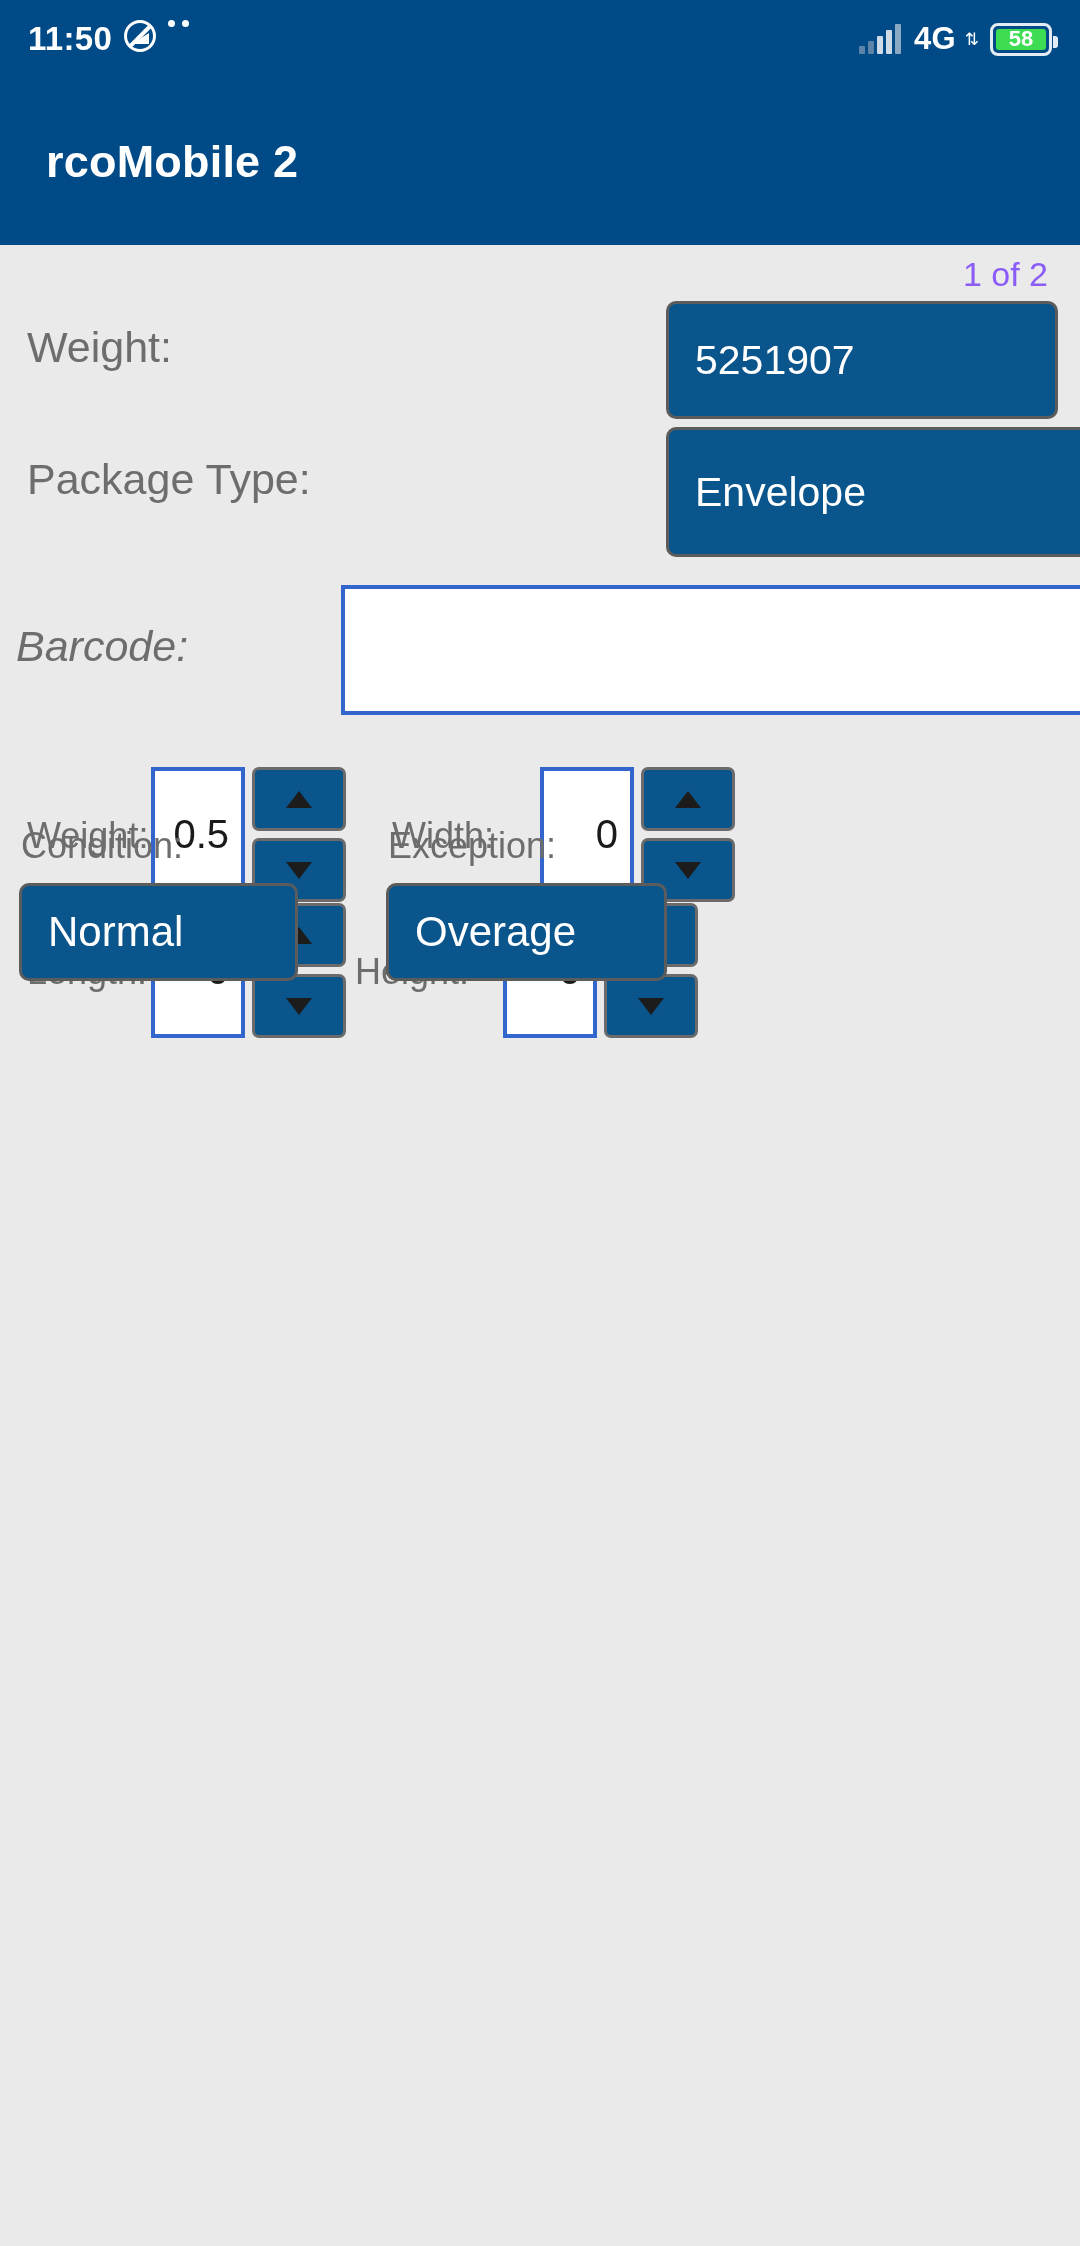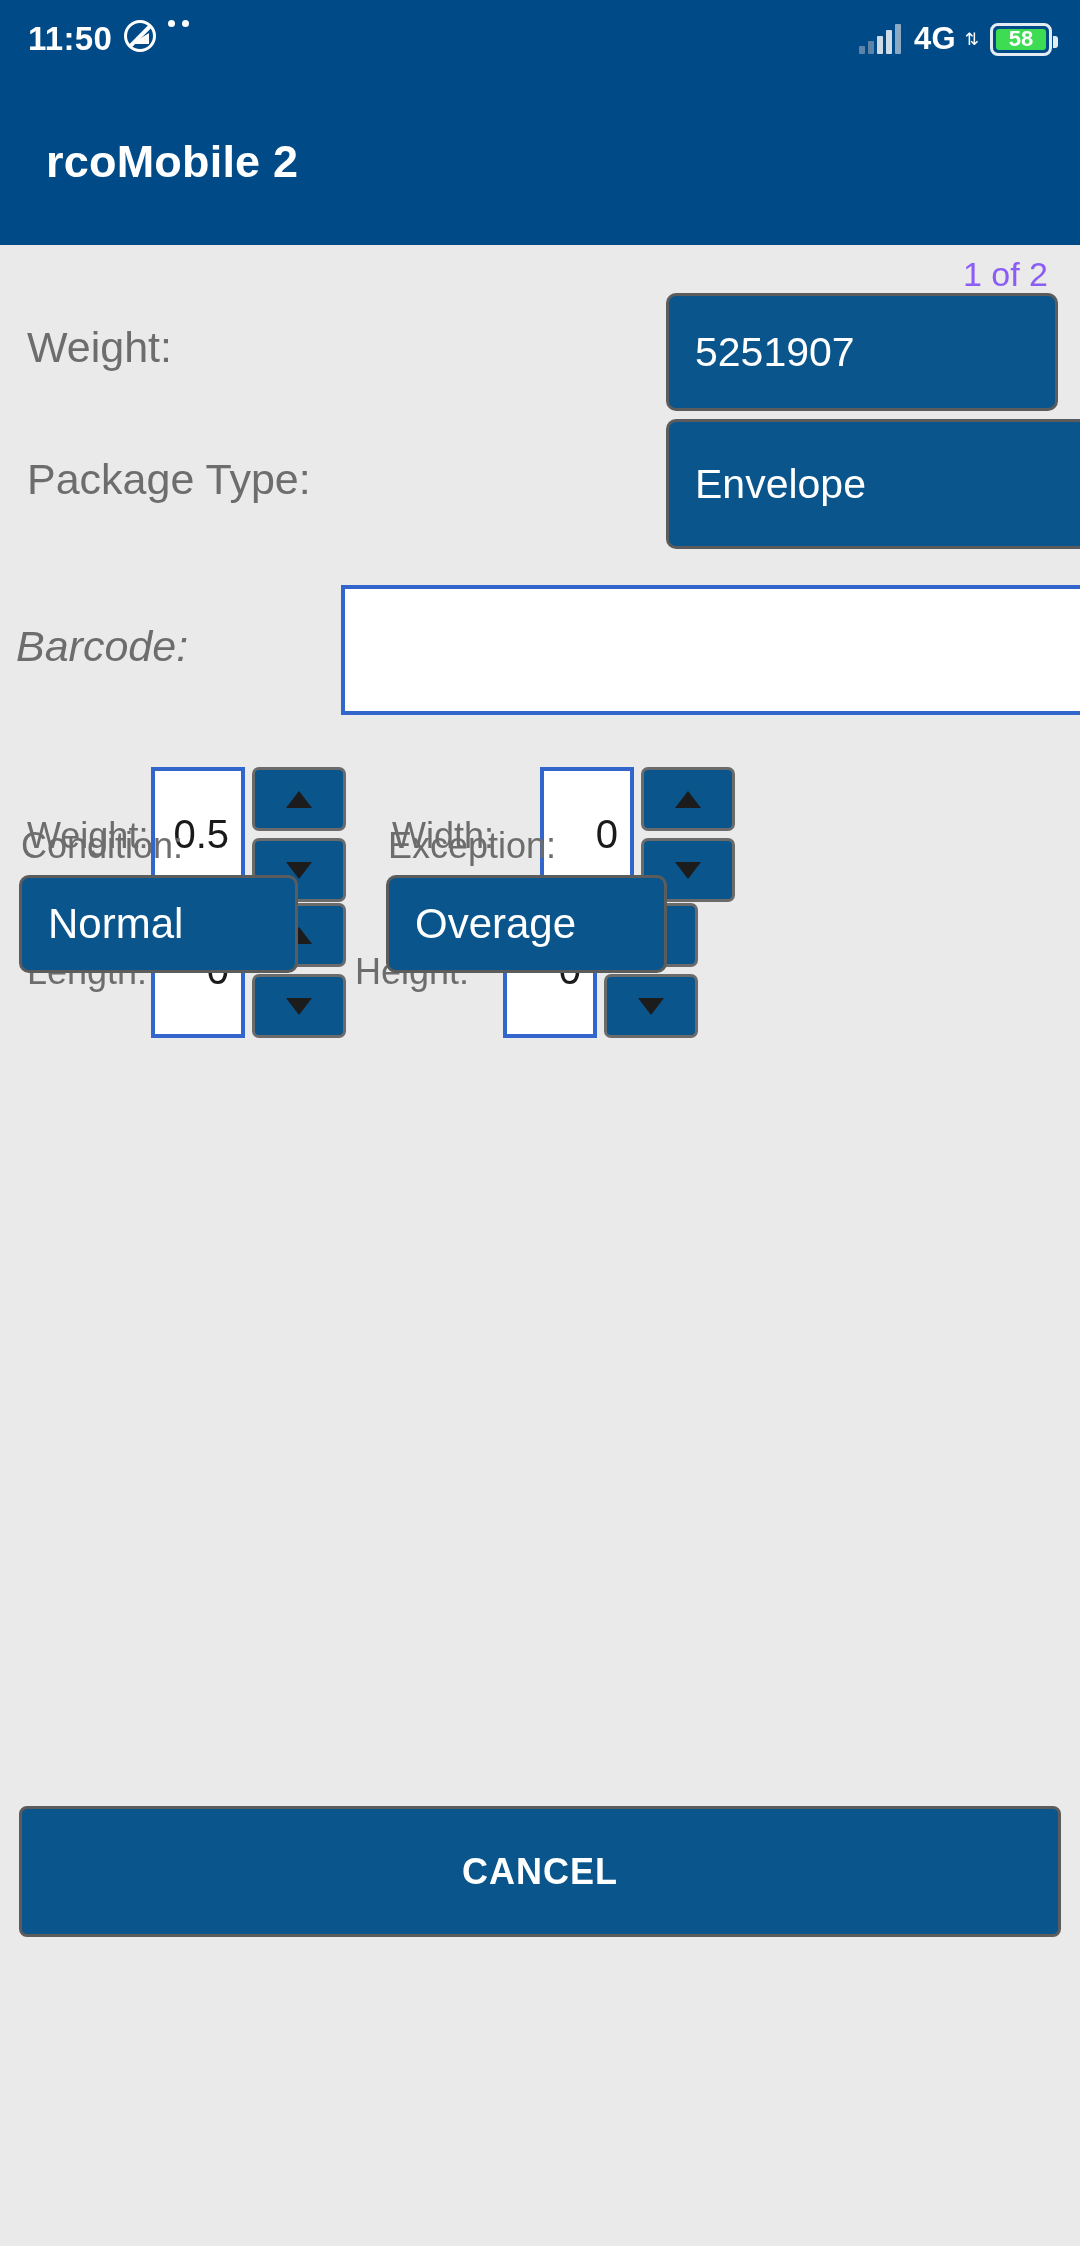--- a/index.html
+++ b/index.html
@@ -75,21 +75,21 @@
     position: absolute; right: 32px; top: 10px;
     font-size: 34px; color: #8b5cf6;
   }
 
   .label { color: #6d6d6d; font-weight: normal; }
 
   
   .blue-btn {
     background: #0a558c; border: 3px solid #5c5c5c; border-radius: 10px;
     color: #ffffff; display: flex; align-items: center;
-    padding-left: 26px; font-size: 41px;
+    padding-left: 26px; font-size: 41px; margin-top: 8px;
   }
 
   
   .row-order { position: absolute; left: 0; top: 48px; width: 1080px; height: 118px; }
   .row-order .label { position: absolute; left: 27px; top: 30px; font-size: 43px; }
   .btn-order { position: absolute; left: 666px; top: 0; width: 392px; height: 118px; }
 
   
   .row-pkg { position: absolute; left: 0; top: 174px; width: 944px; height: 130px; }
   .row-pkg .label { position: absolute; left: 27px; top: 36px; font-size: 43px; }
@@ -251,15 +251,14 @@
     </div>
 
     <span class="sel-label" style="left:21px; top:580px;">Condition:</span>
     <div class="blue-btn sel-btn" style="left:19px; top:630px; width:279px;">Normal</div>
 
     <span class="sel-label" style="left:388px; top:580px;">Exception:</span>
     <div class="blue-btn sel-btn" style="left:386px; top:630px; width:281px;">Overage</div>
 
   </div>
 
-  <div class="cancel-btn">CANCEL</div>
 
 </div>
 
 </body></html>

